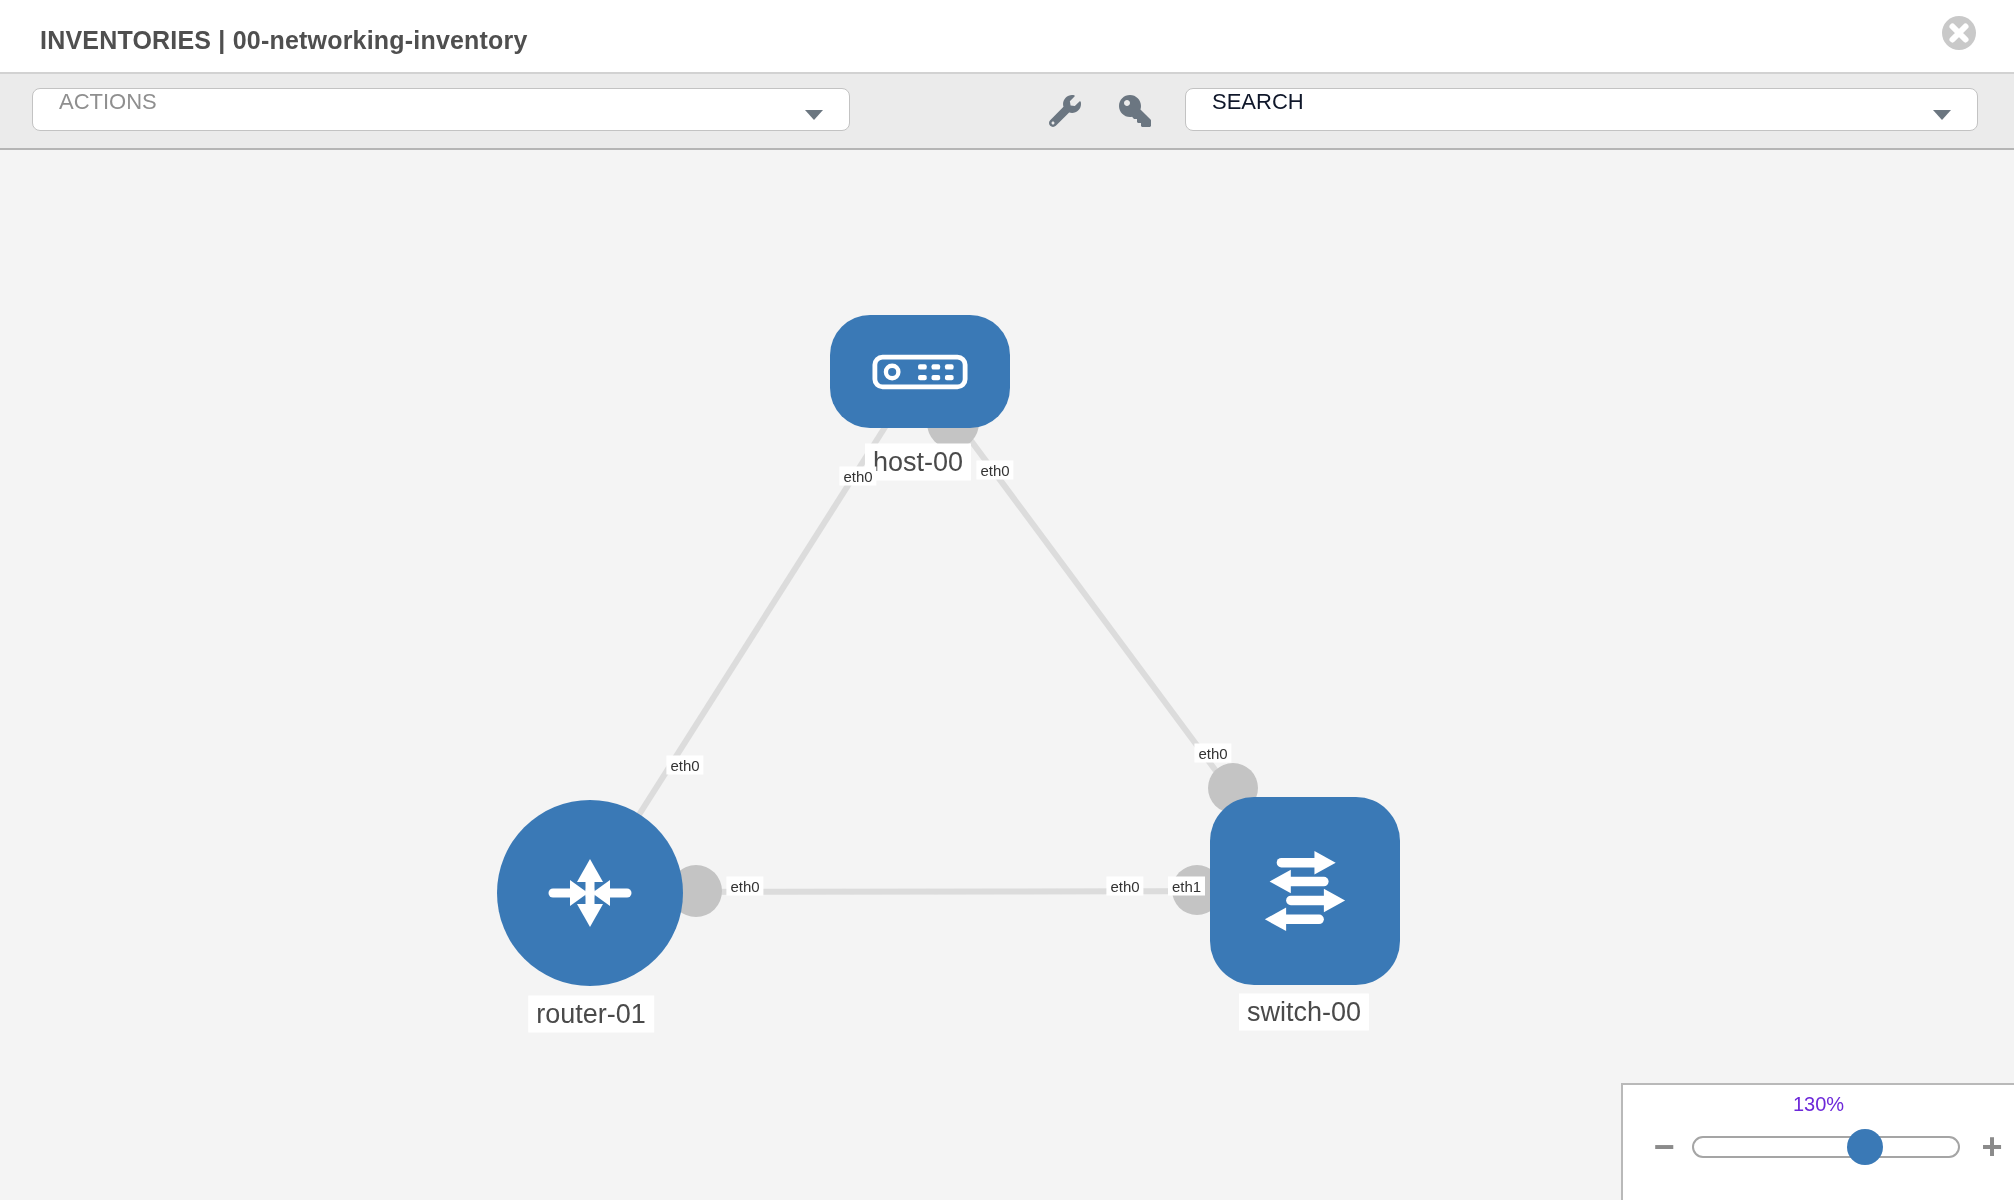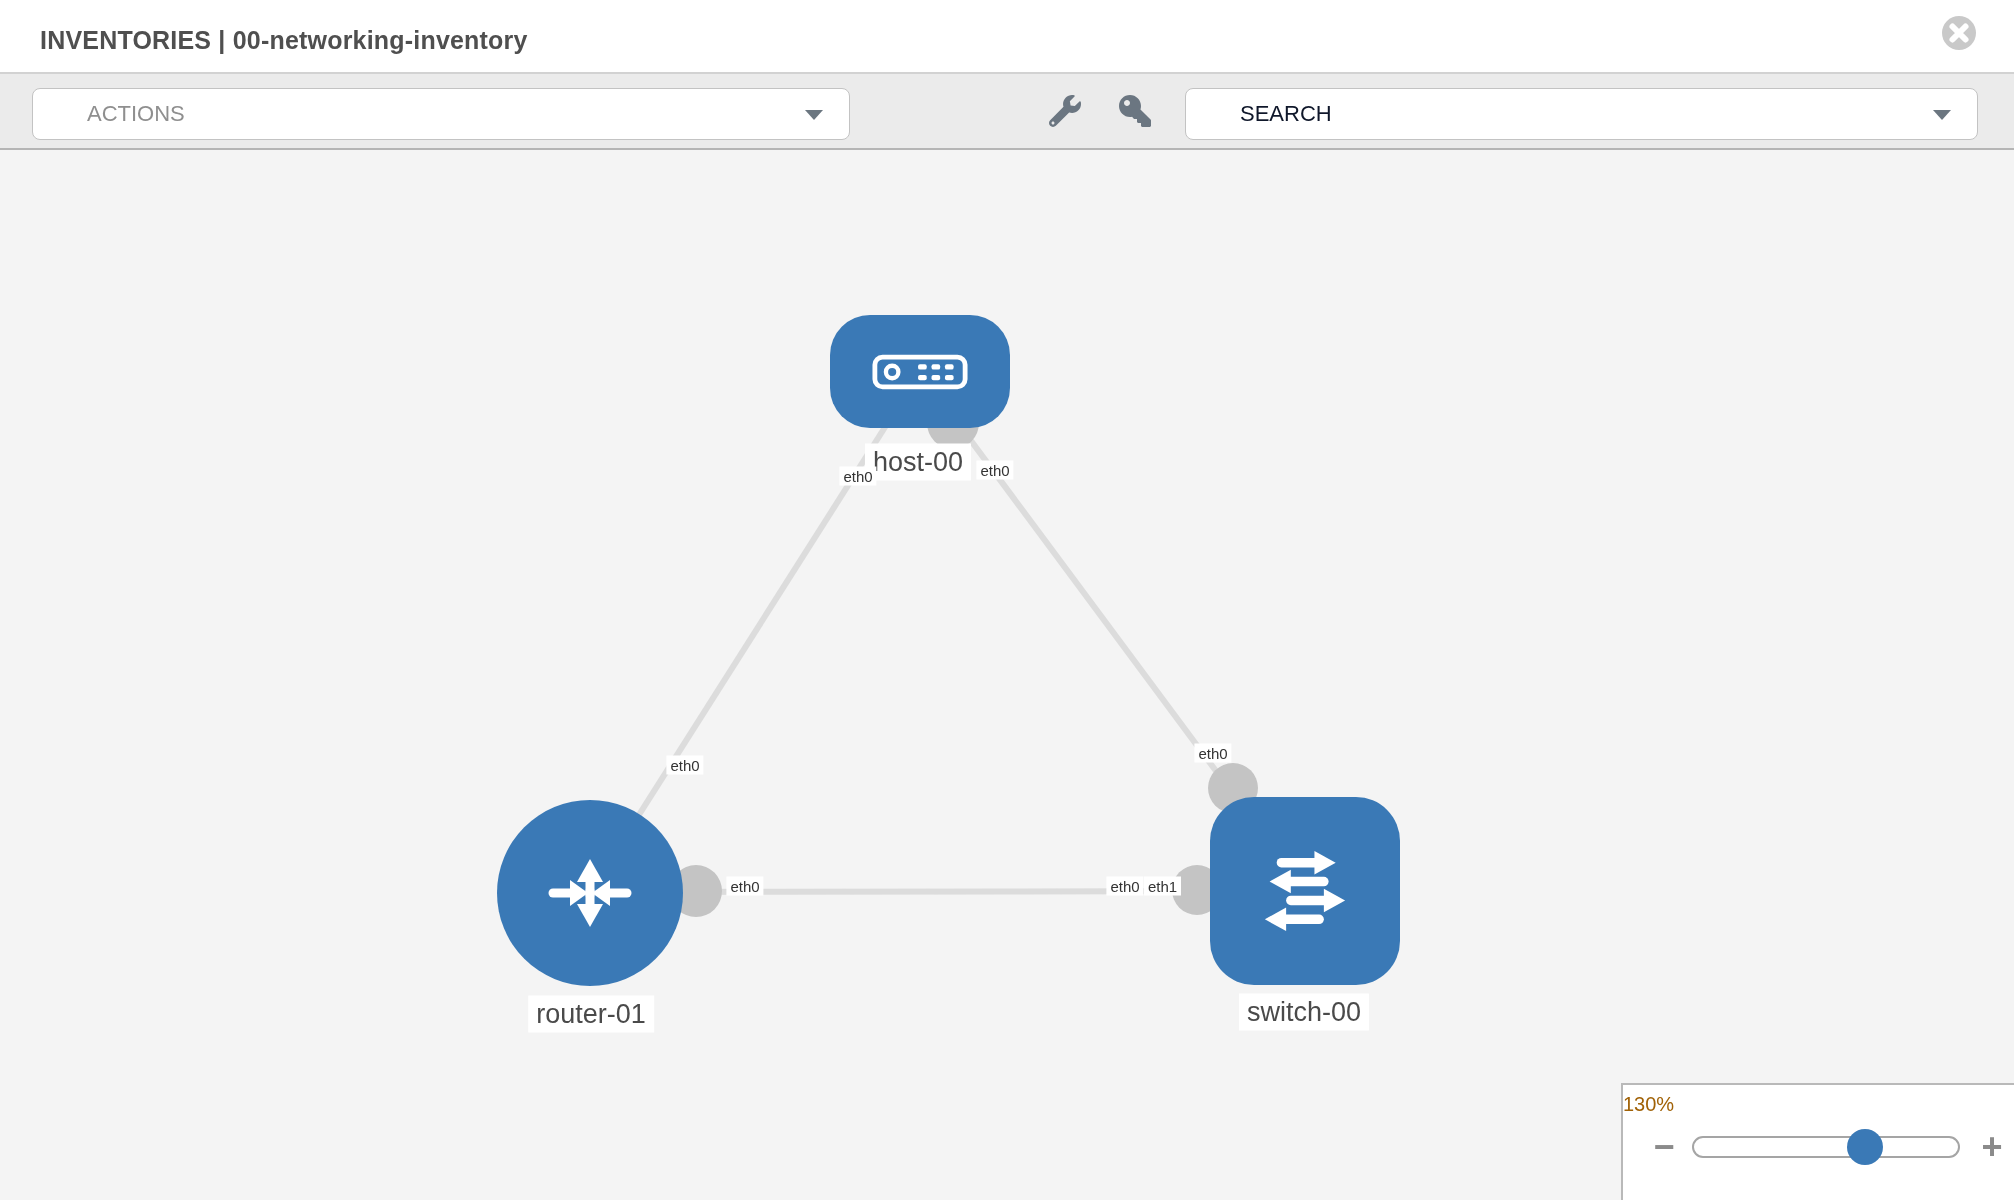--- a/index.html
+++ b/index.html
@@ -10,23 +10,23 @@
   .header { position: relative; height: 74px; background: #fff;
     border-bottom: 2px solid #d2d2d2; }
   .page-title { position: absolute; left: 40px; top: 4px; line-height: 72px;
     font-size: 25px; font-weight: bold; color: #4f4f4f; letter-spacing: .2px; }
   .close-btn { position: absolute; left: 1941px; top: 15px; width: 36px; height: 36px;
     border: none; background: transparent; cursor: pointer; padding: 0; }
 
   
   .toolbar { position: relative; height: 76px; background: #ebebeb;
     border-bottom: 2px solid #b5b5b5; }
-  .dd { position: absolute; top: 14px; height: 52px; background: #fff;
+  .dd { position: absolute; top: 14px; height: 43px; background: #fff;
     border: 1px solid #c3c3c3; border-radius: 8px; display: flex;
-    align-items: center; cursor: pointer; padding-left: 28px; }
+    cursor: pointer; }
   .dd-actions { left: 32px; width: 818px; }
   .dd-search  { left: 1185px; width: 793px; }
   .dd-label { margin-left: 26px; font-size: 22px; color: #8f8f8f; }
   .dd-search .dd-label { color: #0f172a; }
   .caret { position: absolute; right: 26px; top: 21px; width: 0; height: 0;
     border-left: 9px solid transparent; border-right: 9px solid transparent;
     border-top: 10px solid #6b7680; }
   .tool-btn { position: absolute; top: 21px; width: 34px; height: 34px;
     background: transparent; border: none; cursor: pointer; padding: 0; }
   .tool-wrench { left: 1048px; }
@@ -51,28 +51,28 @@
 
   .if-label { position: absolute; z-index: 3; transform: translate(-50%,-50%);
     background: #fff; color: #333; font-size: 15px; padding: 1px 4px;
     white-space: nowrap; }
   .if-0 { left: 858px;  top: 326px; }
   .if-1 { left: 685px;  top: 615px; }
   .if-2 { left: 995px;  top: 320px; }
   .if-3 { left: 1213px; top: 603px; }
   .if-4 { left: 745px;  top: 736px; }
   .if-5 { left: 1125px; top: 736px; }
-  .if-6 { left: 1144px; top: 736px; transform: translate(0,-50%); z-index: 4; }
+  .if-6 { left: 1168px; top: 736px; transform: translate(0,-50%); z-index: 4; }
 
   
   .zoom-panel { position: absolute; left: 1621px; top: 1083px; width: 393px;
     height: 117px; background: #fff; border-top: 2px solid #b9b9b9;
     border-left: 2px solid #b9b9b9; z-index: 5; }
   .zoom-value { position: absolute; left: 0; width: 100%; top: 8px;
-    font-size: 20px; color: #a16207; }
+    text-align: center; font-size: 20px; color: #6d28d9; }
   .zoom-btn { position: absolute; top: 40px; width: 44px; height: 44px;
     border: none; background: transparent; color: #8b8b8b; font-size: 36px;
     font-weight: bold; line-height: 40px; cursor: pointer; padding: 0; }
   .zoom-out { left: 19px; }
   .zoom-in  { left: 347px; }
   .zoom-track { position: absolute; left: 69px; top: 51px; width: 268px;
     height: 22px; border: 2px solid #a5a5a5; border-radius: 11px;
     background: #fff; cursor: pointer; }
   .zoom-knob { position: absolute; left: 224px; top: 44px; width: 36px;
     height: 36px; border-radius: 50%; background: #3a79b6; cursor: grab; }

